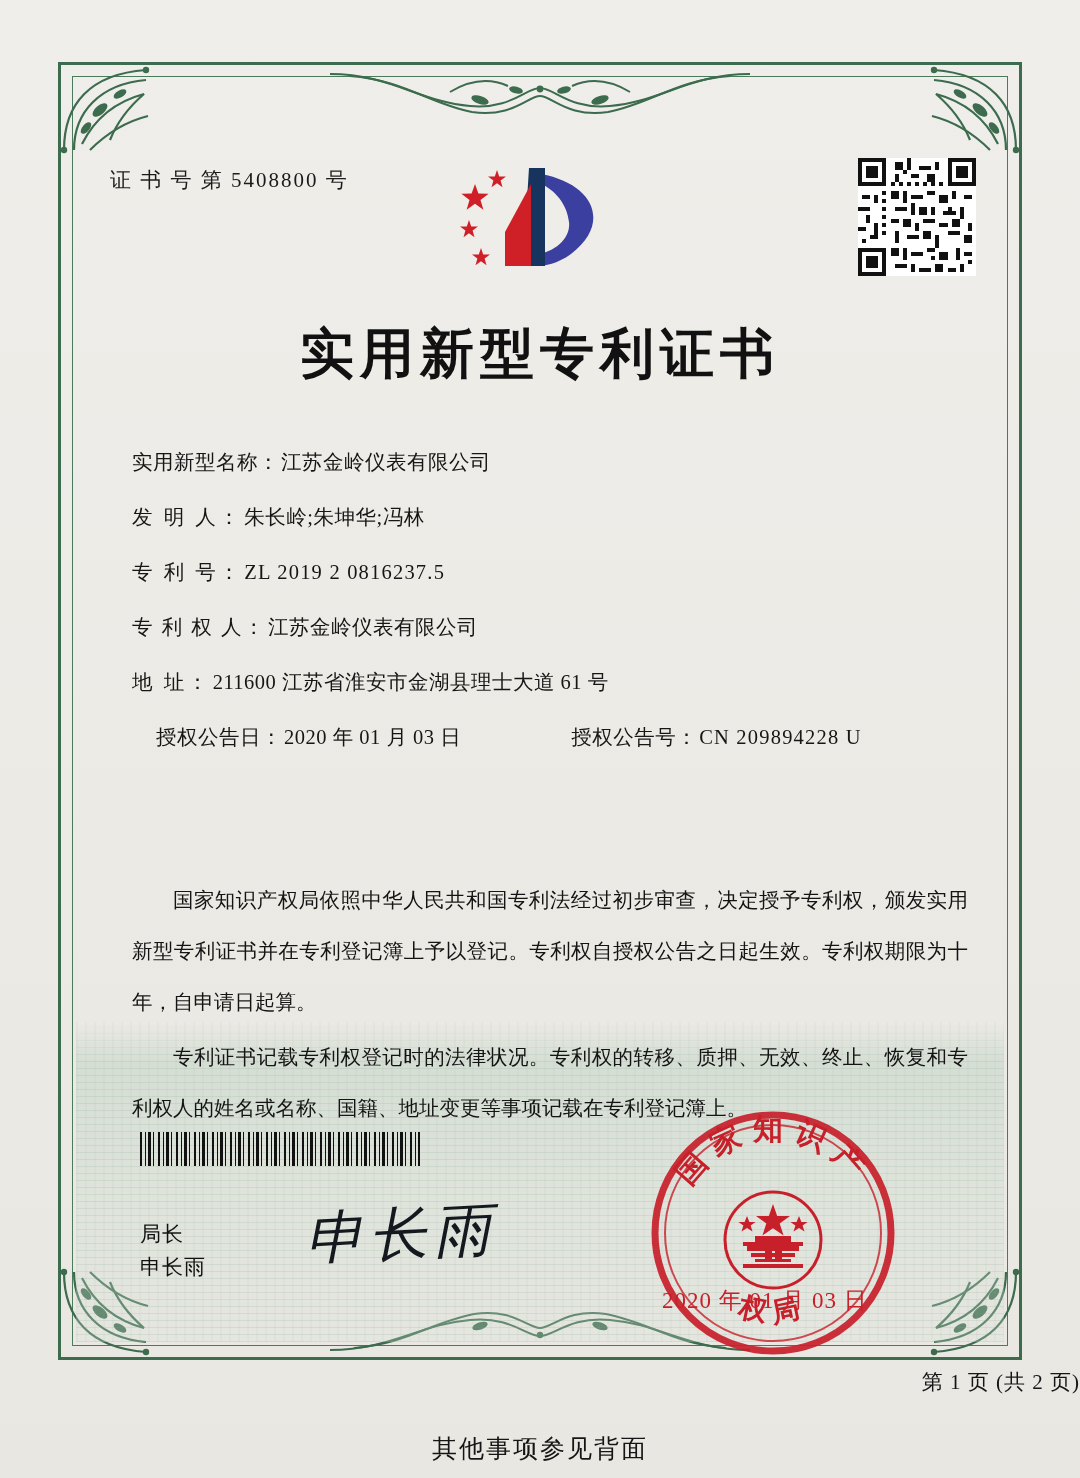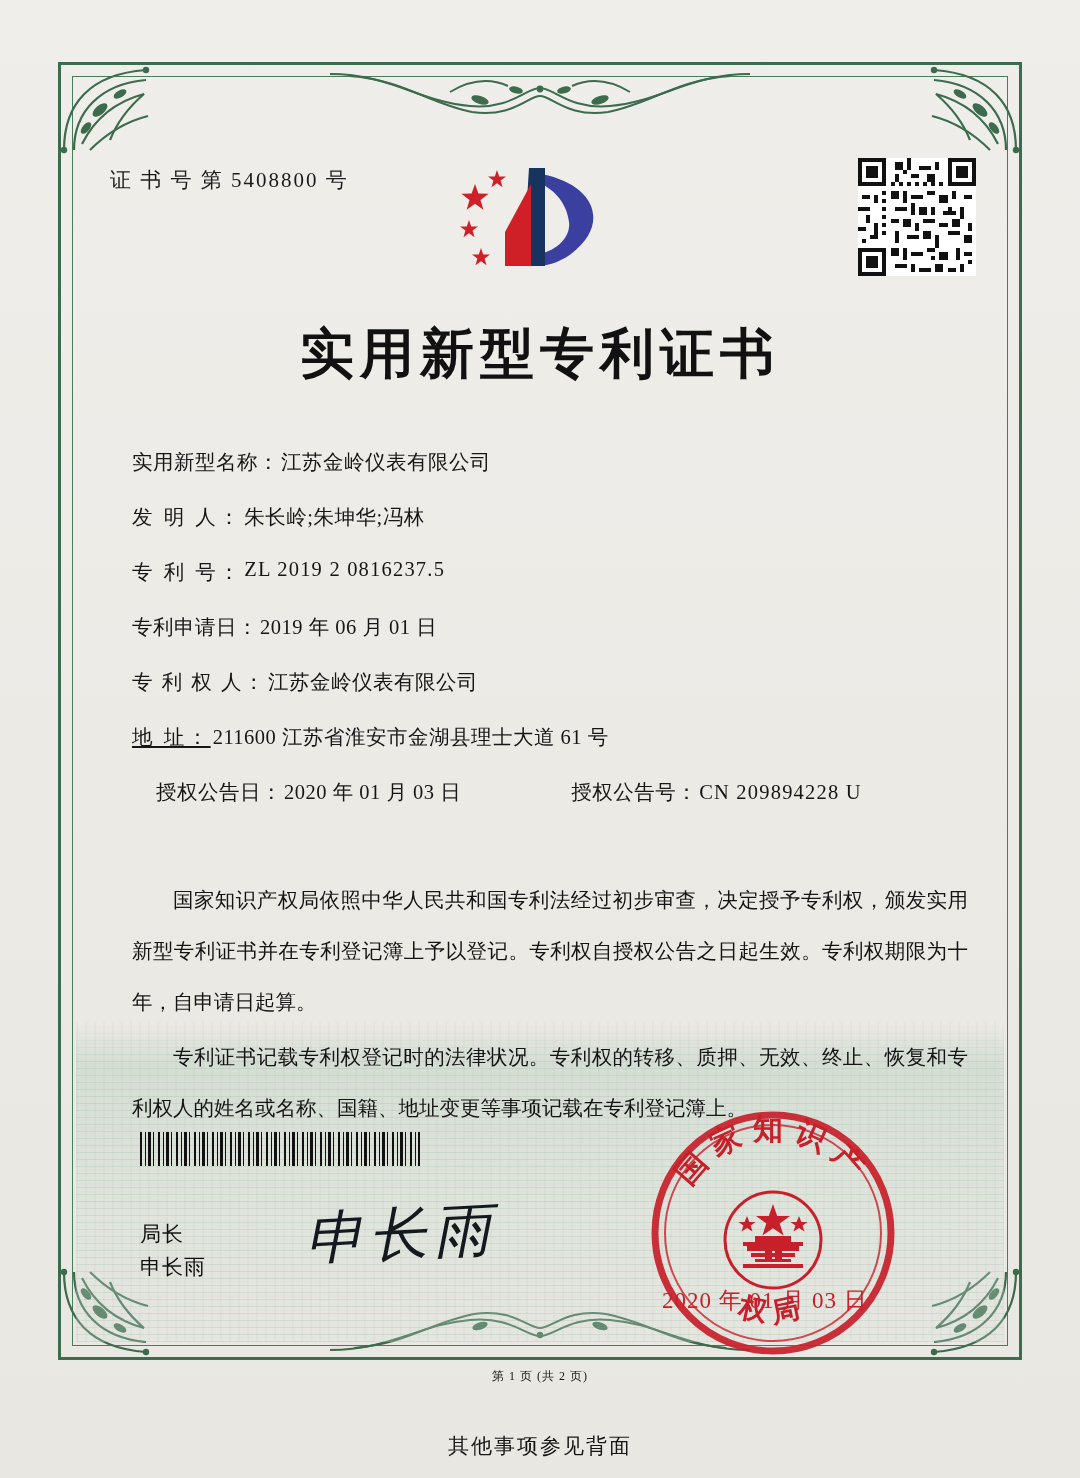--- a/index.html
+++ b/index.html
@@ -153,21 +153,21 @@
 
   
   .fields {
     position: absolute;
     left: 132px;
     right: 110px;
     top: 448px;
   }
   .field-row {
     display: flex;
-    align-items: flex-start;
+    align-items: center;
     margin-bottom: 27px;
     font-size: 20.5px;
     color: #161616;
     white-space: nowrap;
   }
   .f-label {
     display: inline-block;
     color: #161616;
     letter-spacing: 0.5px;
   }
@@ -263,31 +263,31 @@
     color: #c8202a;
     letter-spacing: 1px;
     font-family: "Liberation Serif", serif;
   }
 
   
   .page-num {
     position: absolute;
     left: 0; right: 0;
     top: 1368px;
-    text-align: center;
-    font-size: 12px;
+    text-align: right;
+    font-size: 21px;
     color: #151515;
     letter-spacing: 1px;
   }
   .footnote {
     position: absolute;
     left: 0; right: 0;
     top: 1432px;
     text-align: center;
-    font-size: 21px;
+    font-size: 25px;
     color: #151515;
     letter-spacing: 2px;
   }
 </style>
 </head>
 <body>
 
 <div class="page">
 
   <div class="frame-outer"></div>
@@ -520,32 +520,28 @@
     <div class="field-row">
       <span class="f-label w-auto" style="letter-spacing:3px;font-family:Liberation Serif, serif;">发 明 人：</span>
       <span class="f-value">朱长岭;朱坤华;冯林</span>
     </div>
 
     <div class="field-row">
       <span class="f-label w-auto" style="letter-spacing:3px;">专 利 号：</span>
       <span class="f-value mono-ish">ZL 2019 2 0816237.5</span>
     </div>
 
-    <div class="field-row">
-      <span class="f-label w-auto">专利申请日：</span>
-      <span class="f-value">2019 年 06 月 01 日</span>
-    </div>
 
     <div class="field-row">
       <span class="f-label w-auto" style="letter-spacing:2px;">专 利 权 人：</span>
       <span class="f-value">江苏金岭仪表有限公司</span>
     </div>
 
     <div class="field-row">
-      <span class="f-label w-auto" style="letter-spacing:3px;text-decoration:underline;">地 址：</span>
+      <span class="f-label w-auto" style="letter-spacing:3px;">地 址：</span>
       <span class="f-value">211600 江苏省淮安市金湖县理士大道 61 号</span>
     </div>
 
     <div class="field-row">
       <span class="inline-pair">
         <span class="f-label w-auto">授权公告日：</span>
         <span class="f-value">2020 年 01 月 03 日</span>
       </span>
       <span class="pair-gap"></span>
       <span class="inline-pair">

